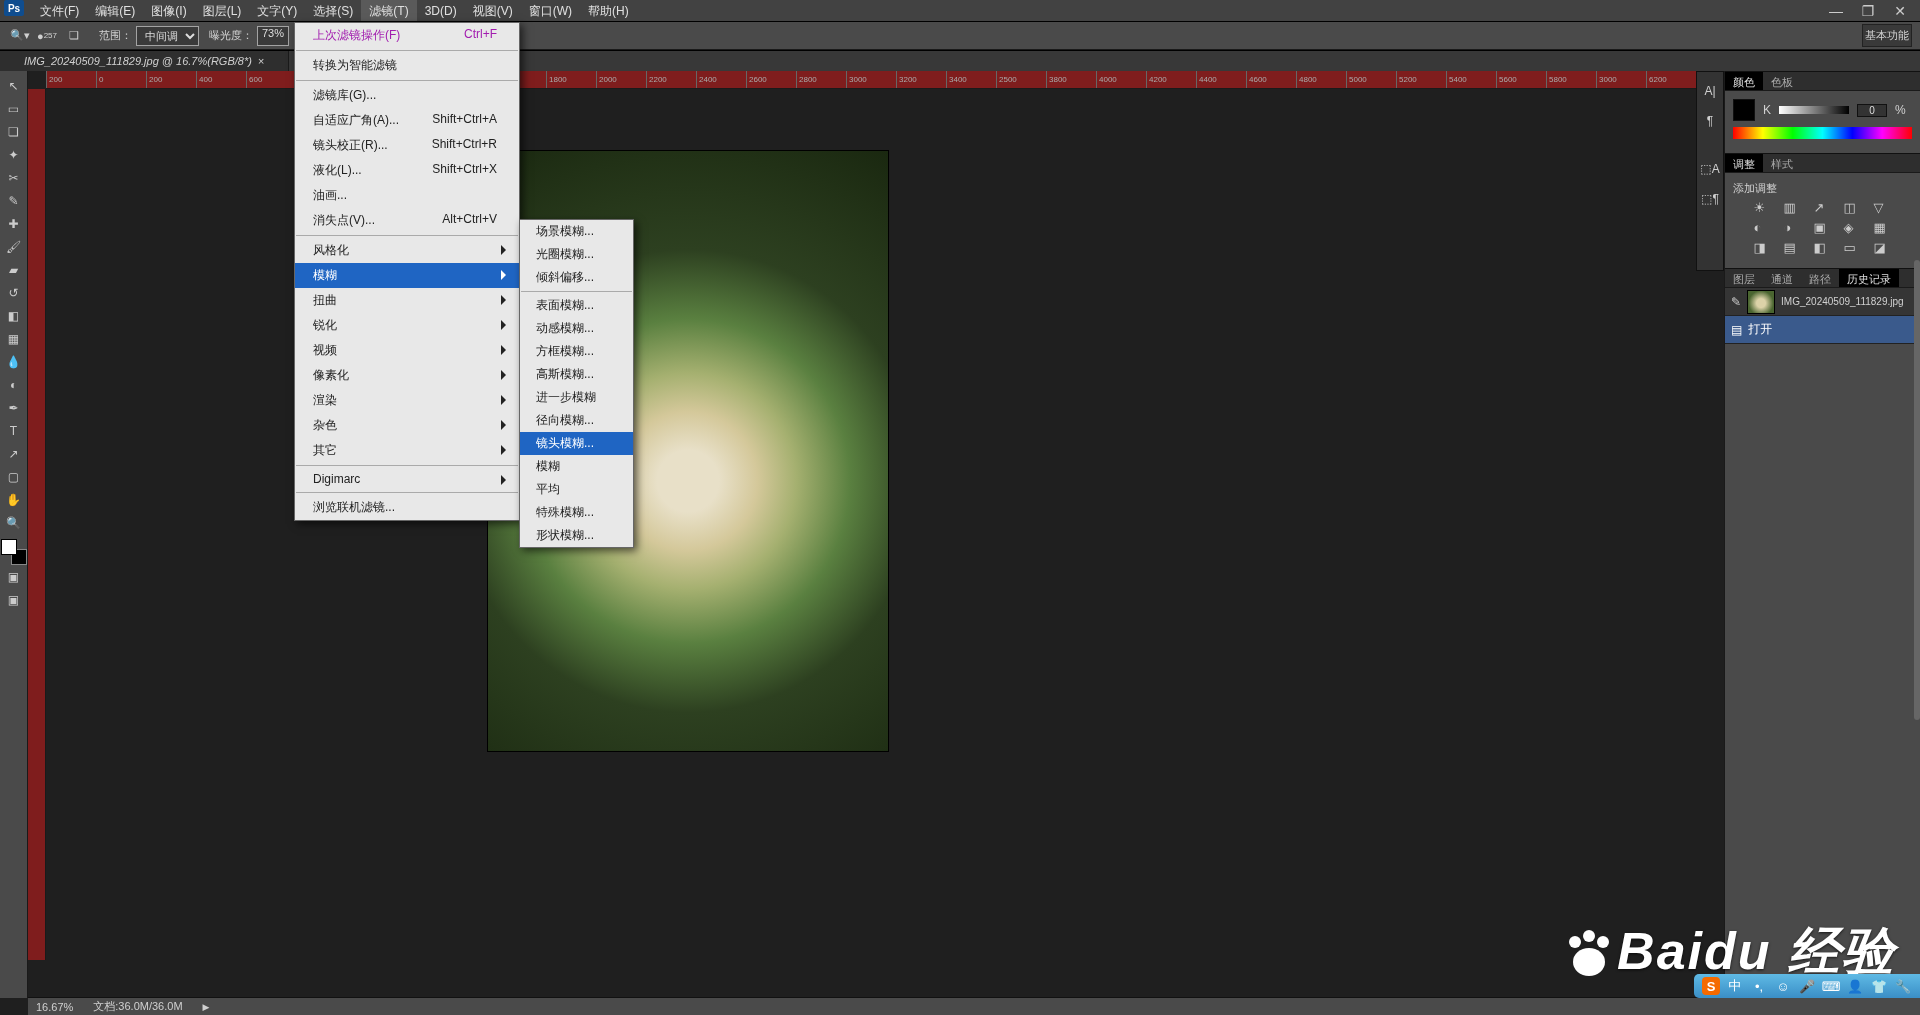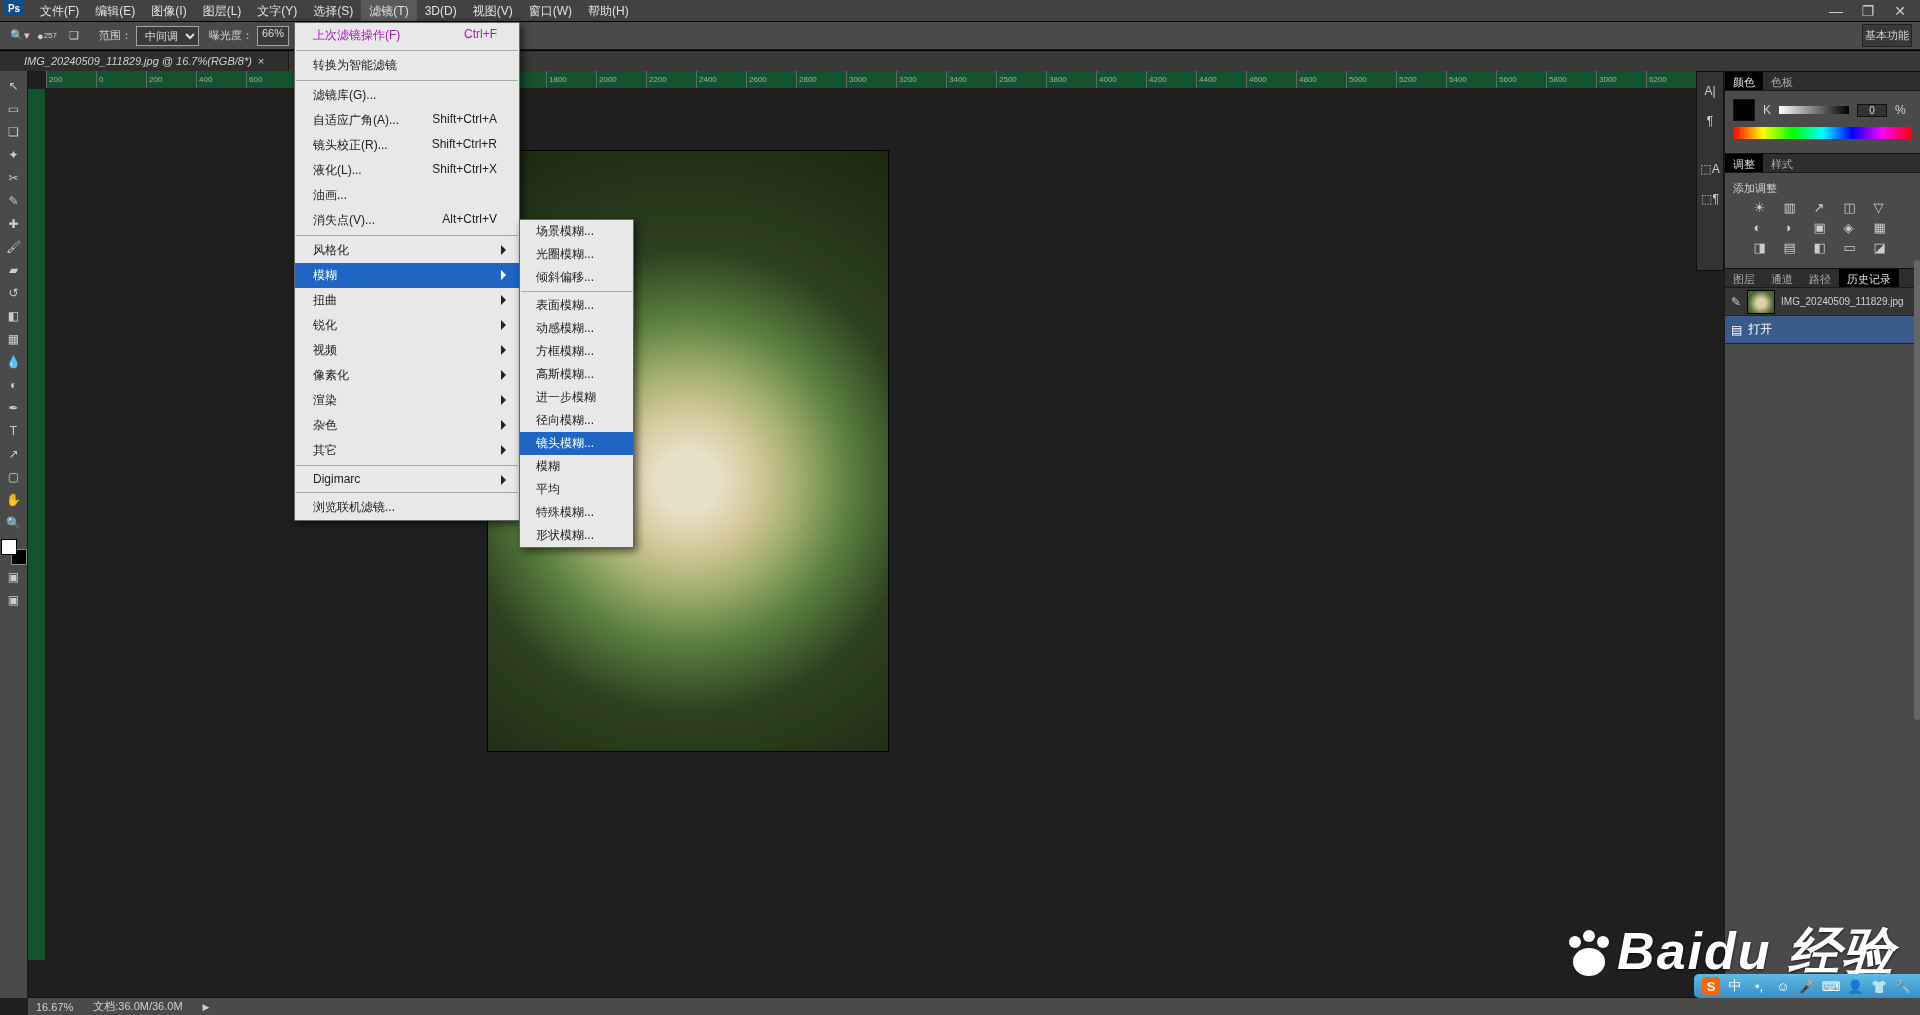--- a/index.html
+++ b/index.html
@@ -120,21 +120,21 @@
     }
     .fg-color { position: absolute; width: 16px; height: 16px; background: #fff; border: 1px solid #000; top: 0; left: 0; z-index: 2; }
     .bg-color { position: absolute; width: 16px; height: 16px; background: #000; border: 1px solid #888; bottom: 0; right: 0; }
     
     .canvas-area {
       flex: 1;
       background: #1f1f1f;
       position: relative;
       overflow: hidden;
     }
-    .ruler-h, .ruler-v { background: #14532d; position: absolute; }
+    .ruler-h, .ruler-v { background: #7f1d1d; position: absolute; }
     .ruler-h { top: 0; left: 18px; right: 0; height: 18px; border-bottom: 1px solid #1a1a1a; display: flex; overflow: hidden; }
     .ruler-v { top: 18px; left: 0; width: 18px; bottom: 38px; border-right: 1px solid #1a1a1a; }
     .ruler-h span { font-size: 8px; color: #aaa; width: 50px; flex-shrink: 0; border-left: 1px solid #666; padding-left: 2px; line-height: 18px; }
     .canvas-img {
       position: absolute;
       left: 460px; top: 80px;
       width: 400px; height: 600px;
       background: radial-gradient(circle at 50% 55%, #e8e0c8 8%, #d4c89a 18%, #a5b070 28%, #5a8040 42%, #2d4020 60%, #1a2810 100%);
       box-shadow: 0 0 0 1px #000;
     }
@@ -281,21 +281,21 @@
   </div>
 </div>
 
 <div class="options-bar">
   <span class="icon-btn">🔍▾</span>
   <span class="icon-btn">●<sub style="font-size:8px">257</sub></span>
   <span class="icon-btn">❏</span>
   <label>范围：</label>
   <select><option>中间调</option></select>
   <label>曝光度：</label>
-  <span class="numbox">66%</span>
+  <span class="numbox">73%</span>
   <span class="workspace-btn">基本功能</span>
 </div>
 
 <div class="tab-bar">
   <div class="doc-tab">
     <span>IMG_20240509_111829.jpg @ 16.7%(RGB/8*)</span>
     <span>×</span>
   </div>
 </div>
 

